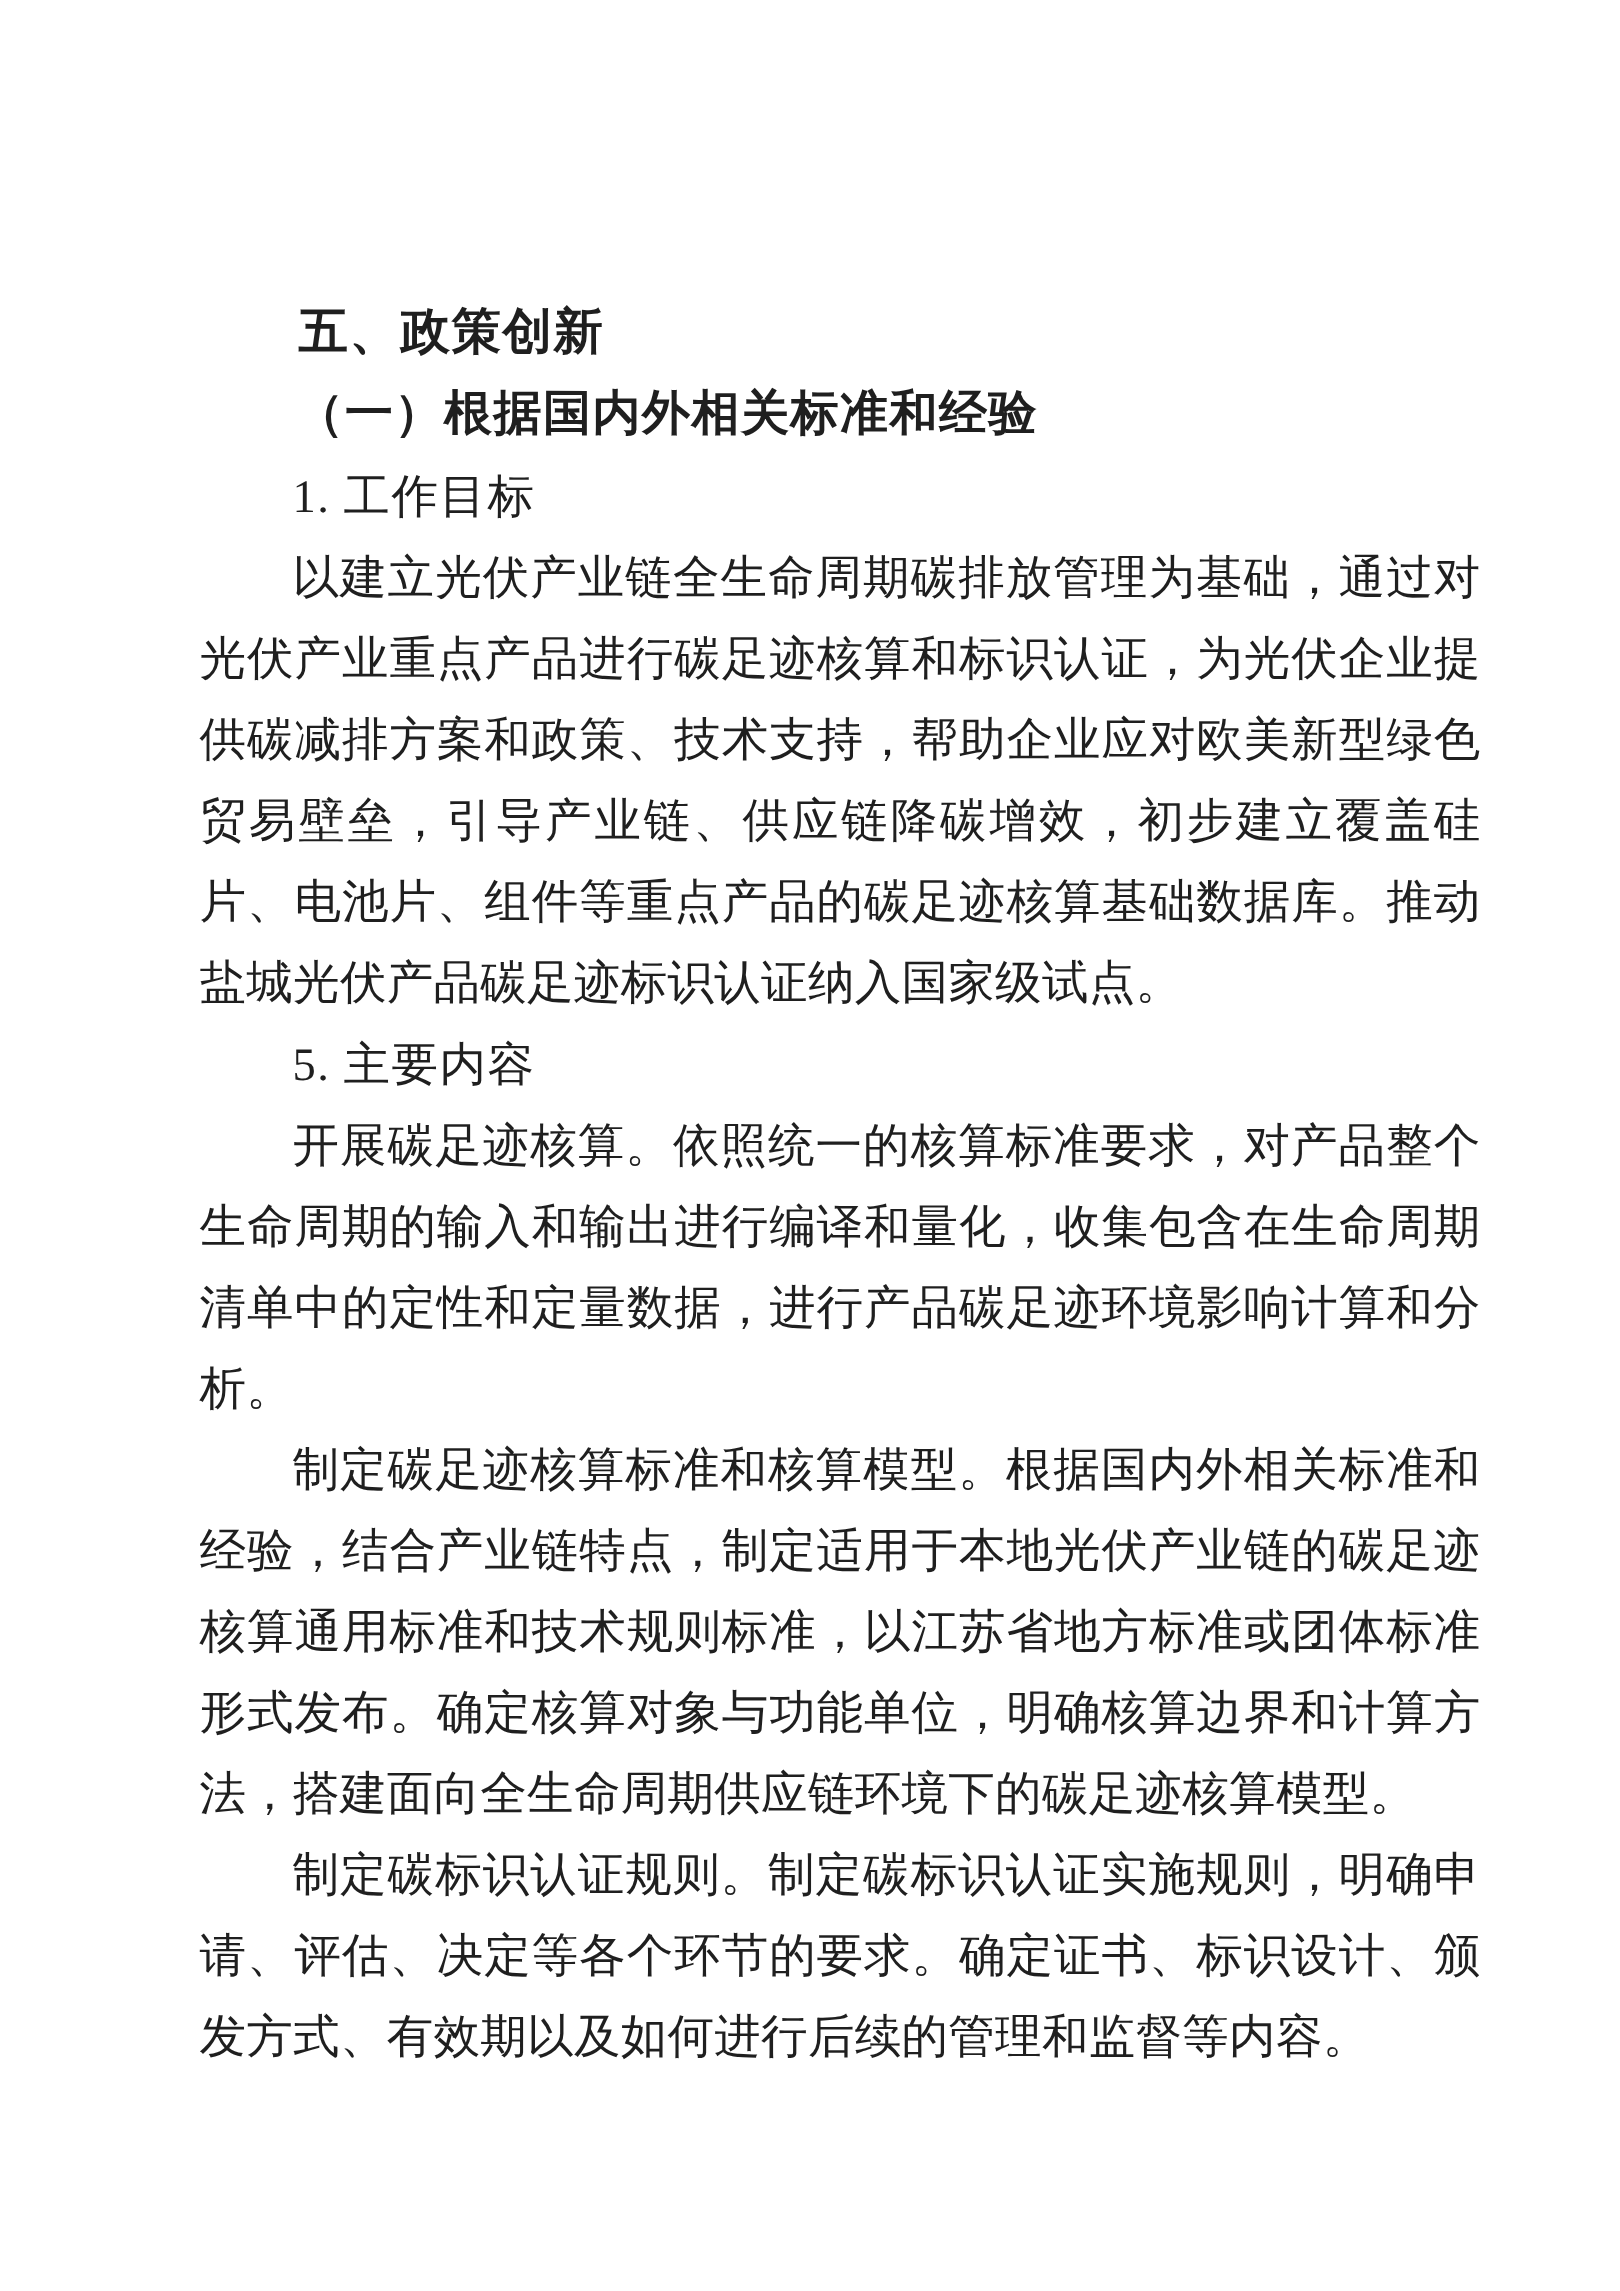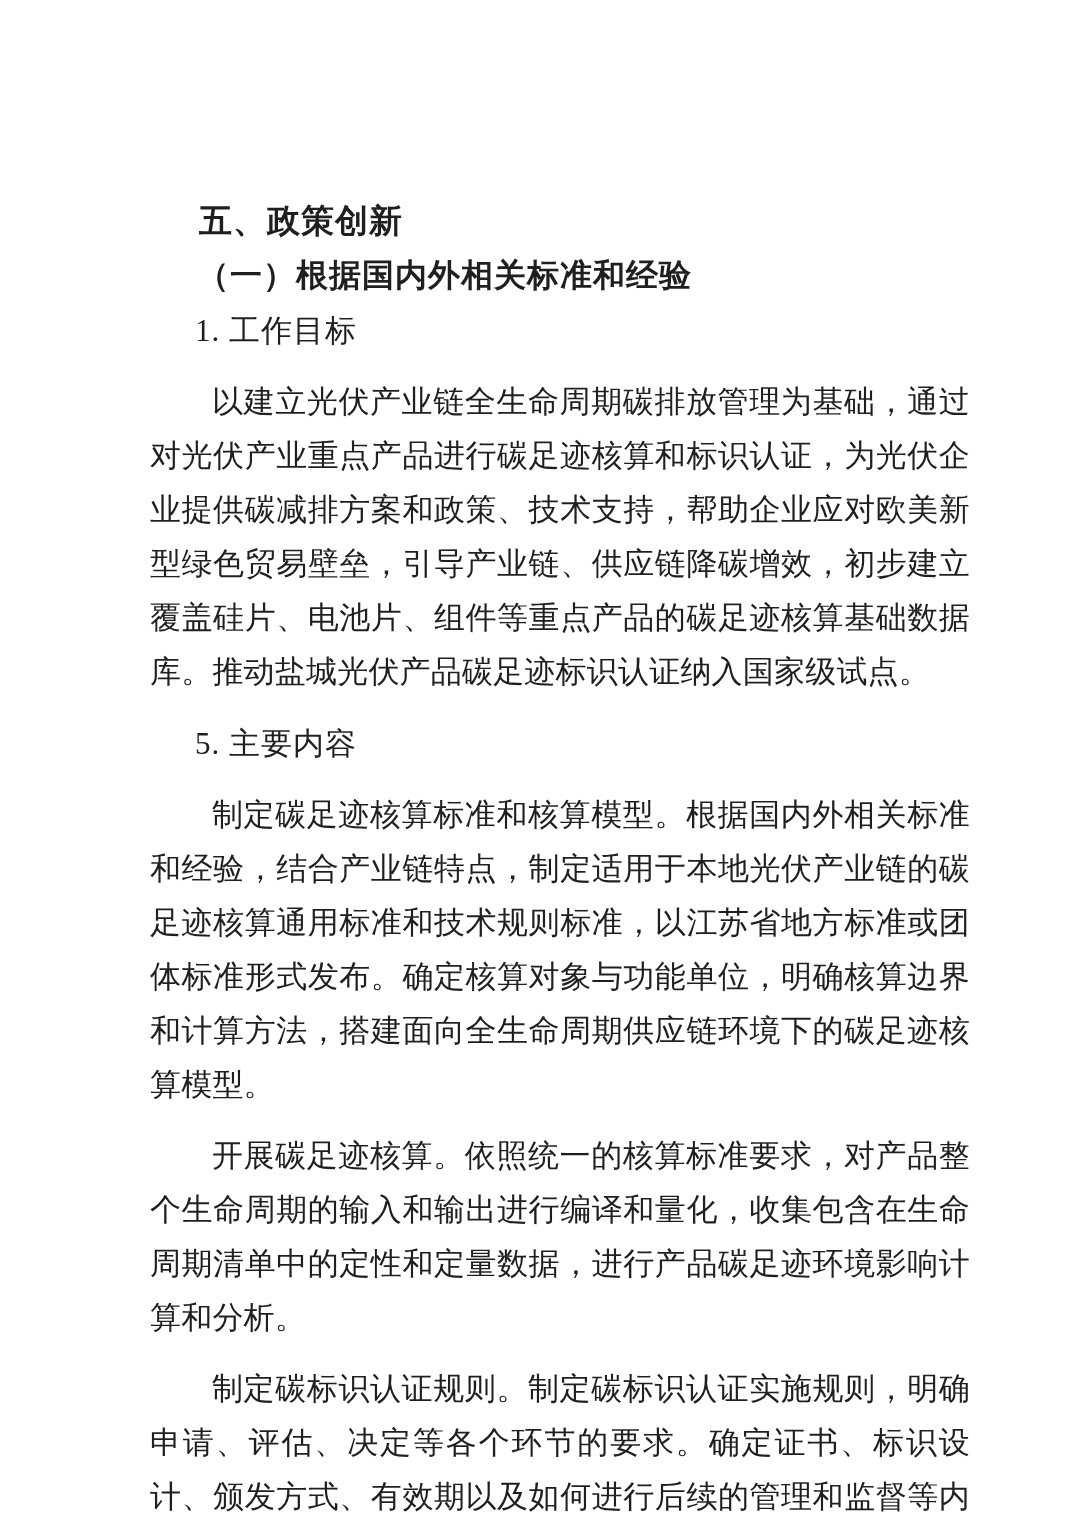--- a/index.html
+++ b/index.html
@@ -41,21 +41,21 @@
   .h3 {
     margin: 0;
     font-size: 31px;
     font-weight: 400;
     line-height: 55px;
     text-indent: 2em;
     letter-spacing: 1px;
     font-family: Liberation Serif, serif;
   }
   .para {
-    margin: 17px;
+    margin: 0;
     font-size: 31px;
     font-weight: 400;
     line-height: 54px;
     text-indent: 2em;
     text-align: justify;
     letter-spacing: 0.2px;
   }
 </style>
 </head>
 <body>
@@ -65,19 +65,19 @@
   <h1 class="h1">五、政策创新</h1>
 
   <h2 class="h2">（一）根据国内外相关标准和经验</h2>
 
   <h3 class="h3">1. 工作目标</h3>
 
   <p class="para">以建立光伏产业链全生命周期碳排放管理为基础，通过对光伏产业重点产品进行碳足迹核算和标识认证，为光伏企业提供碳减排方案和政策、技术支持，帮助企业应对欧美新型绿色贸易壁垒，引导产业链、供应链降碳增效，初步建立覆盖硅片、电池片、组件等重点产品的碳足迹核算基础数据库。推动盐城光伏产品碳足迹标识认证纳入国家级试点。</p>
 
   <h3 class="h3">5. 主要内容</h3>
 
+  <p class="para">开展碳足迹核算。依照统一的核算标准要求，对产品整个生命周期的输入和输出进行编译和量化，收集包含在生命周期清单中的定性和定量数据，进行产品碳足迹环境影响计算和分析。</p>
+
   <p class="para">制定碳足迹核算标准和核算模型。根据国内外相关标准和经验，结合产业链特点，制定适用于本地光伏产业链的碳足迹核算通用标准和技术规则标准，以江苏省地方标准或团体标准形式发布。确定核算对象与功能单位，明确核算边界和计算方法，搭建面向全生命周期供应链环境下的碳足迹核算模型。</p>
-
-  <p class="para">开展碳足迹核算。依照统一的核算标准要求，对产品整个生命周期的输入和输出进行编译和量化，收集包含在生命周期清单中的定性和定量数据，进行产品碳足迹环境影响计算和分析。</p>
 
   <p class="para">制定碳标识认证规则。制定碳标识认证实施规则，明确申请、评估、决定等各个环节的要求。确定证书、标识设计、颁发方式、有效期以及如何进行后续的管理和监督等内容。</p>
 
 </div>
 
 </body></html>

